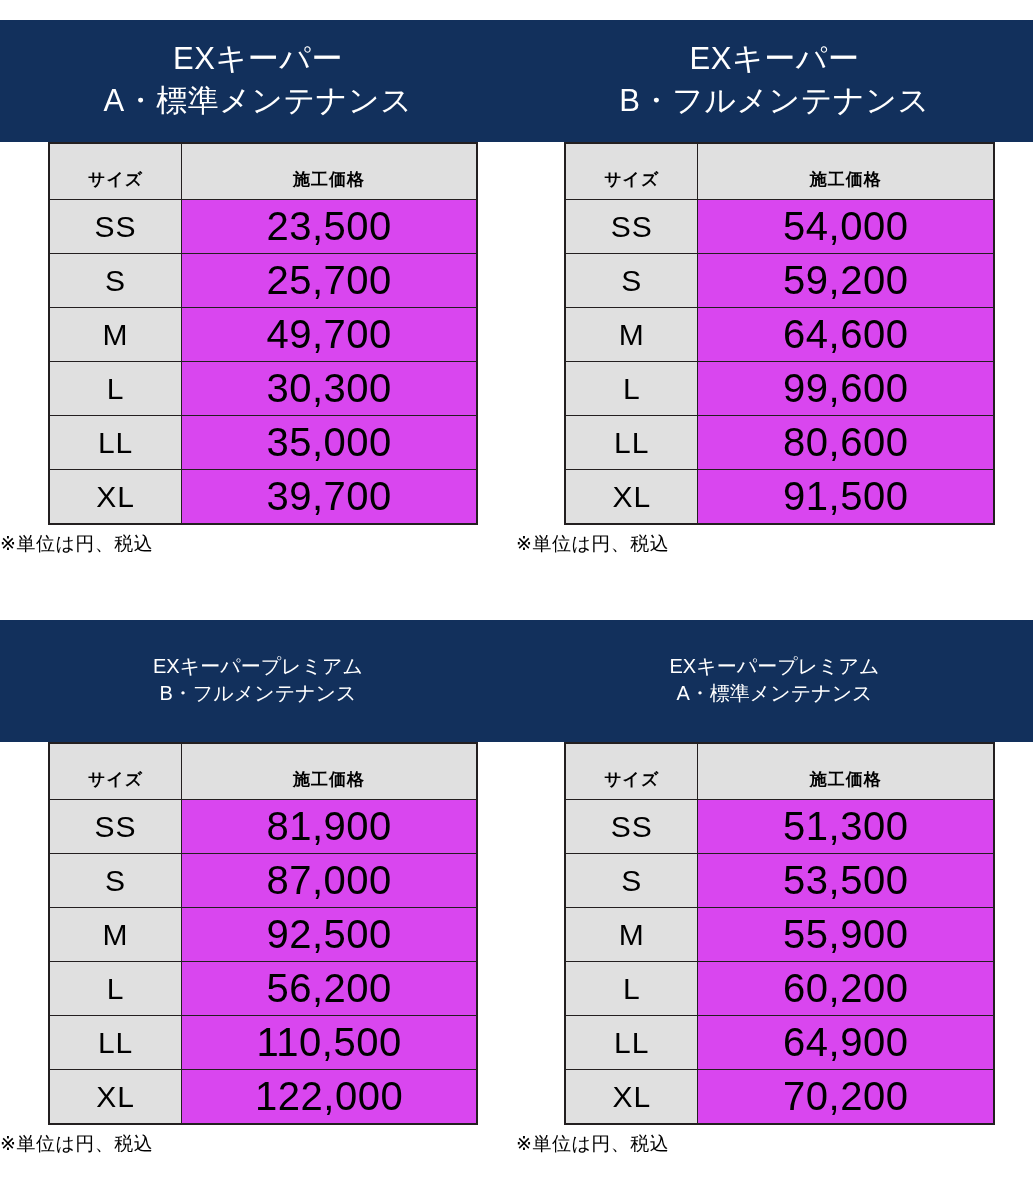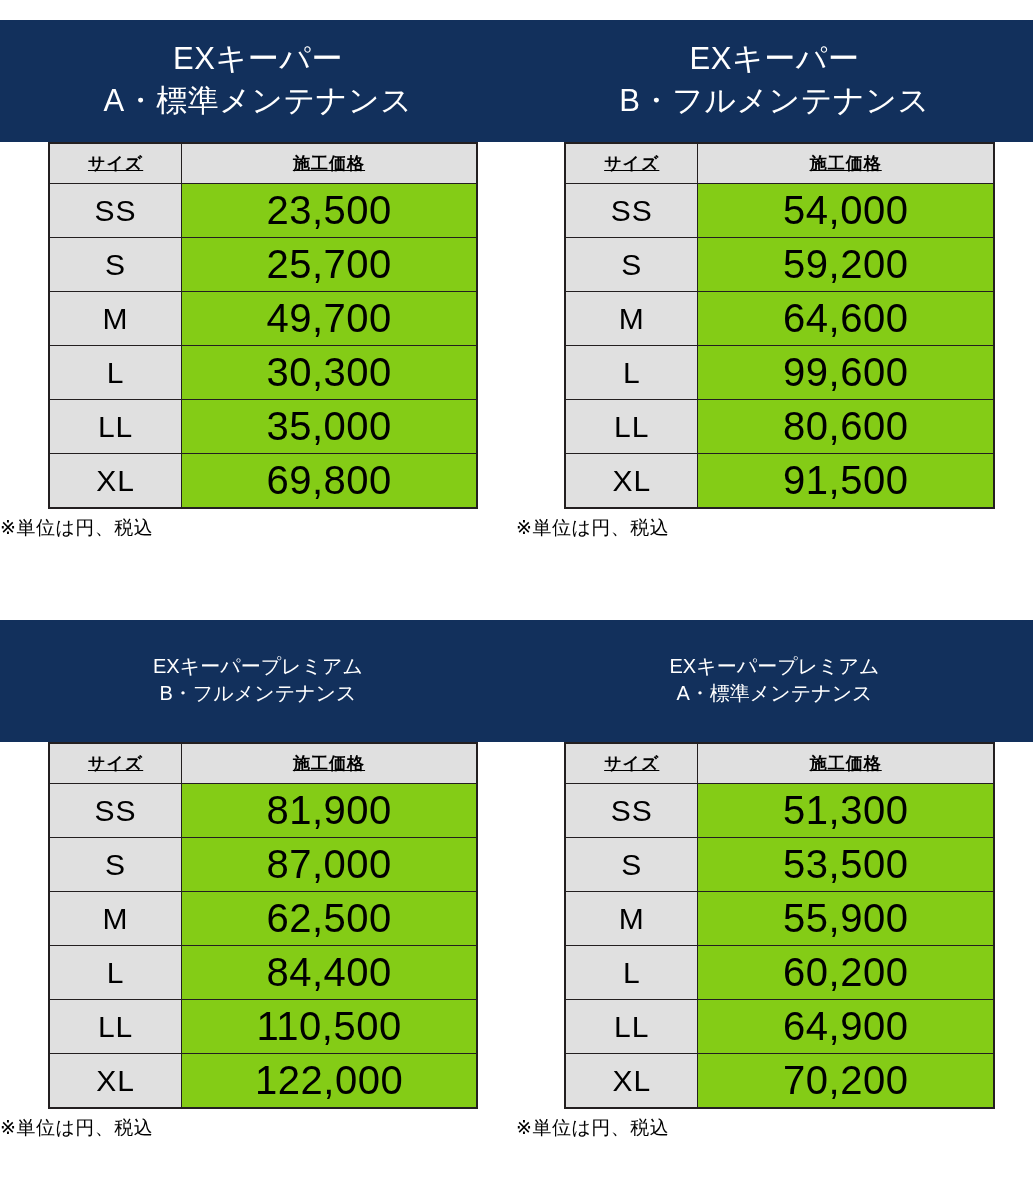--- a/index.html
+++ b/index.html
@@ -67,29 +67,28 @@
     table-layout: fixed;
     border: 2px solid #231f20;
   }
   .ptable col.c-size { width: 31%; }
   .ptable col.c-price { width: 69%; }
   .ptable th {
     background: #e0e0e0;
     border: 1.5px solid #231f20;
     font-size: 17px;
     font-weight: bold;
-    padding: 8px 0 8px 0;
+    padding: 24px 0 8px 0;
     text-align: center;
     letter-spacing: 1px;
-    text-decoration: underline;
   }
   .ptable td {
     border: 1.5px solid #231f20;
     text-align: center;
-    background: #84cc16;
+    background: #d946ef;
   }
   .ptable td.size {
     background: #e0e0e0;
     font-size: 30px;
     font-weight: 400;
     padding: 6px 0;
     letter-spacing: 1px;
   }
   .ptable td.price {
     font-size: 40px;
@@ -143,21 +142,21 @@
             <tr>
               <td class="size">L</td>
               <td class="price">30,300</td>
             </tr>
             <tr>
               <td class="size">LL</td>
               <td class="price">35,000</td>
             </tr>
             <tr>
               <td class="size">XL</td>
-              <td class="price">69,800</td>
+              <td class="price">39,700</td>
             </tr>
           </tbody>
         </table>
       </div>
       <div class="note">※単位は円、税込</div>
     </div>
 
     <div class="panel">
       <div class="banner">
         <span class="line">EXキーパー</span>
@@ -227,25 +226,25 @@
             <tr>
               <td class="size">SS</td>
               <td class="price">81,900</td>
             </tr>
             <tr>
               <td class="size">S</td>
               <td class="price">87,000</td>
             </tr>
             <tr>
               <td class="size">M</td>
-              <td class="price">62,500</td>
+              <td class="price">92,500</td>
             </tr>
             <tr>
               <td class="size">L</td>
-              <td class="price">84,400</td>
+              <td class="price">56,200</td>
             </tr>
             <tr>
               <td class="size">LL</td>
               <td class="price">110,500</td>
             </tr>
             <tr>
               <td class="size">XL</td>
               <td class="price">122,000</td>
             </tr>
           </tbody>

